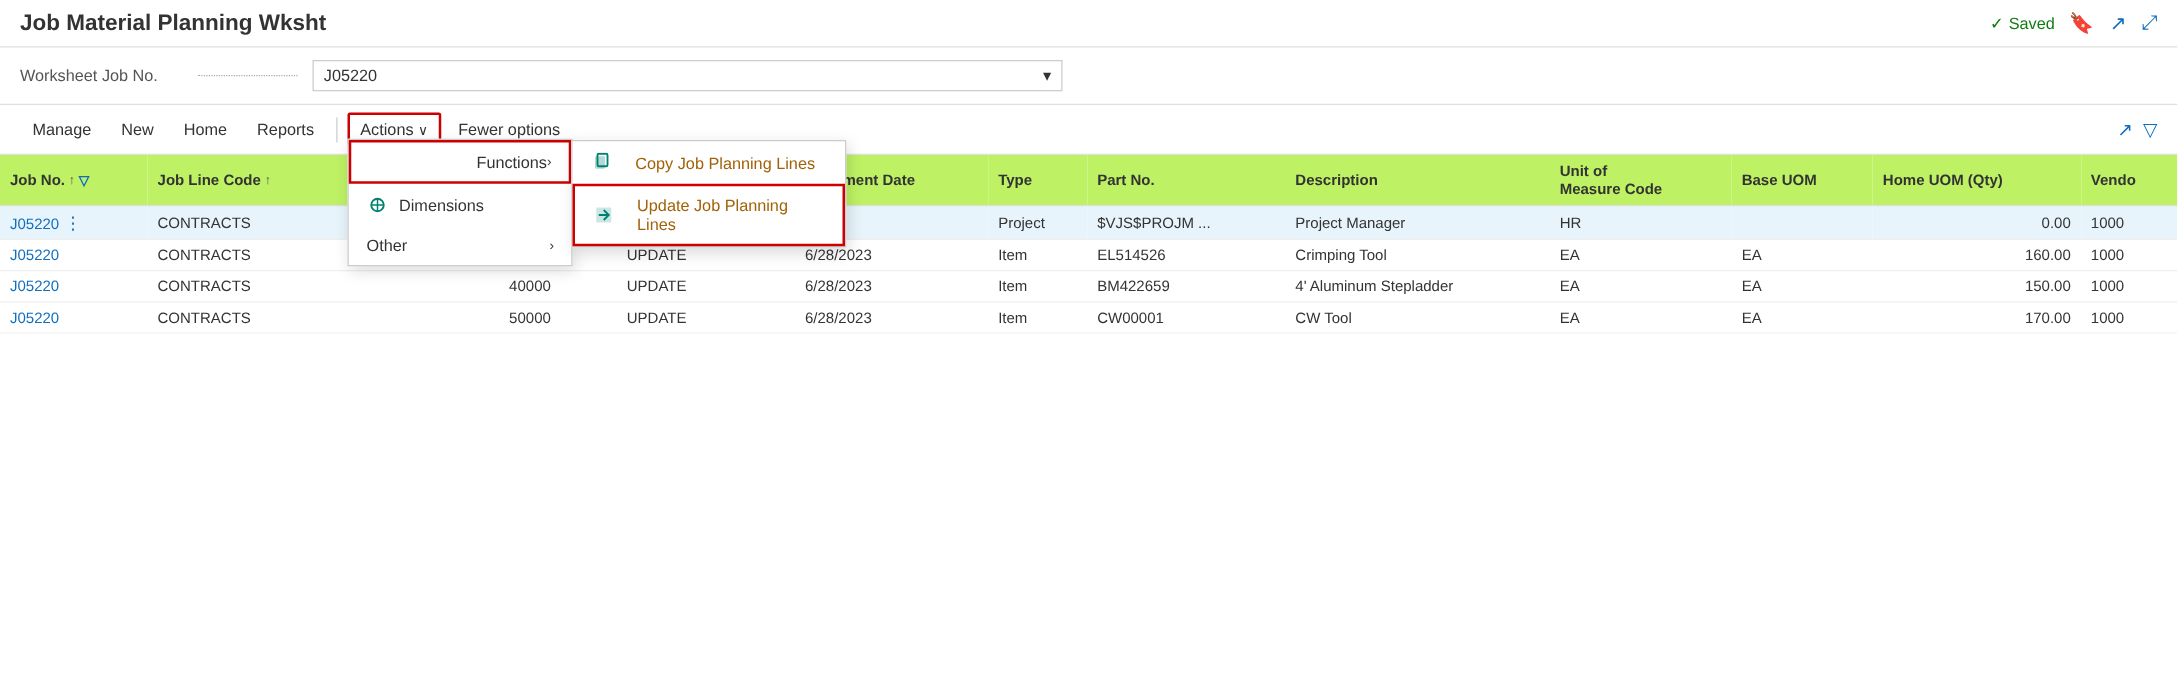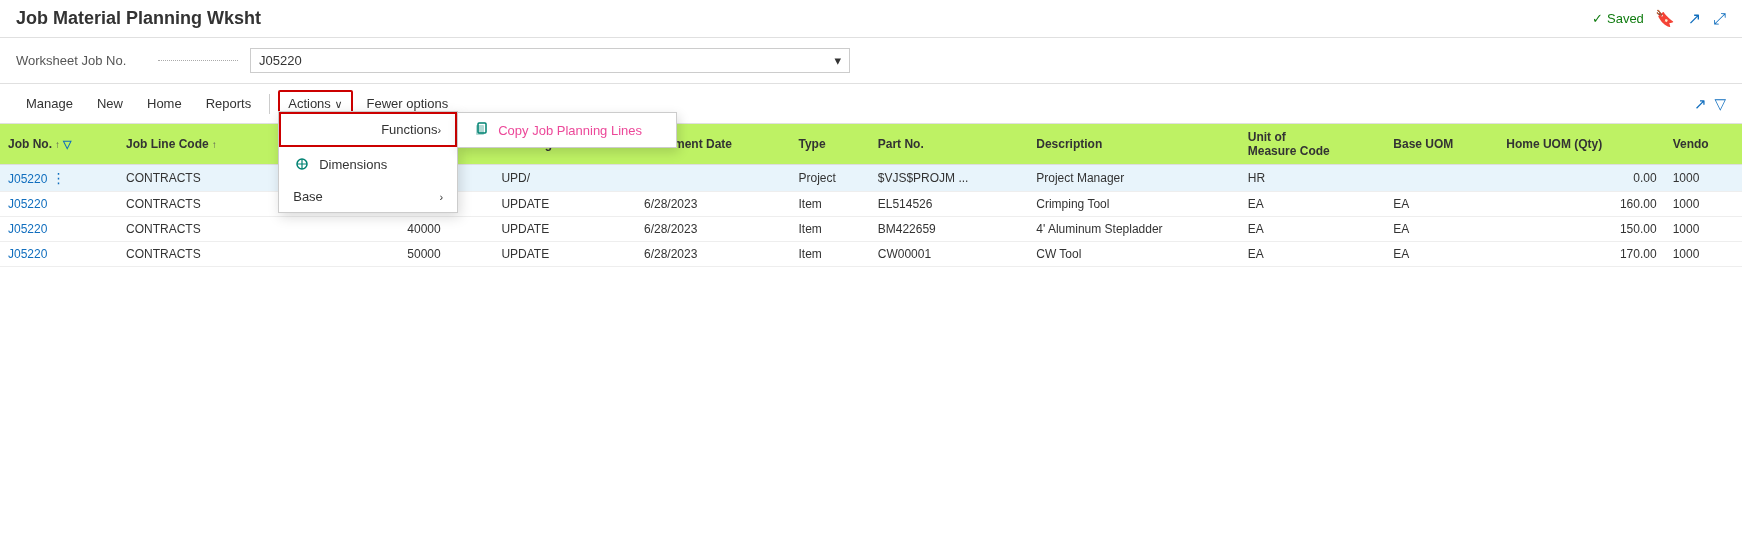--- a/index.html
+++ b/index.html
@@ -60,22 +60,22 @@
 
     
     .submenu-container { position: relative; display: block; }
     .submenu {
       position: absolute; left: 100%; top: 0; z-index: 101;
       background: #fff; border: 1px solid #ccc;
       box-shadow: 2px 4px 12px rgba(0,0,0,0.15);
       min-width: 220px;
     }
     .submenu-item {
-      display: flex; align-items: center; gap: 8px;
-      padding: 8px 14px; font-size: 13px; cursor: pointer; color: #ec4899;
+      display: flex; align-items: center; gap: 18px;
+      padding: 8px 14px; font-size: 13px; cursor: pointer; color: #a16207;
     }
     .submenu-item.highlighted { border: 2px solid #c00; }
     .submenu-icon { width: 18px; height: 18px; display: flex; align-items: center; justify-content: center; }
 
     
     .dimensions-item {
       display: flex; align-items: center; gap: 8px;
       padding: 8px 14px; font-size: 13px; cursor: pointer; color: #333;
     }
 
@@ -161,35 +161,44 @@
           <div class="submenu-item">
             <span class="submenu-icon icon-teal">
               <svg width="16" height="16" viewBox="0 0 16 16" fill="none">
                 <rect x="3" y="3" width="8" height="10" rx="1" fill="#008272" opacity="0.3"></rect>
                 <rect x="5" y="1" width="8" height="10" rx="1" stroke="#008272" stroke-width="1.5" fill="none"></rect>
               </svg>
             </span>
             <span>Copy Job Planning Lines</span>
           </div>
 
+          <div class="submenu-item highlighted">
+            <span class="submenu-icon icon-teal">
+              <svg width="16" height="16" viewBox="0 0 16 16" fill="none">
+                <rect x="2" y="2" width="12" height="12" rx="1" fill="#008272" opacity="0.2"></rect>
+                <path d="M4 8h8M8 4l4 4-4 4" stroke="#008272" stroke-width="1.5" fill="none"></path>
+              </svg>
+            </span>
+            <span>Update Job Planning Lines</span>
+          </div>
         </div>
       </div>
 
       <div class="dimensions-item">
         <span class="submenu-icon icon-teal">
           <svg width="16" height="16" viewBox="0 0 16 16" fill="none">
             <circle cx="8" cy="8" r="5" stroke="#008272" stroke-width="1.5" fill="none"></circle>
             <path d="M3 8h10M8 3v10" stroke="#008272" stroke-width="1.2"></path>
           </svg>
         </span>
         <span>Dimensions</span>
       </div>
 
       <div class="other-submenu-item">
-        <span>Base</span>
+        <span>Other</span>
         <span class="chevron">›</span>
       </div>
     </div>
   </div>
 
   <span class="toolbar-item">Fewer options</span>
 
   <div class="toolbar-right">
     <span class="toolbar-right-icon">↗</span>
     <span class="toolbar-right-icon">▽</span>

